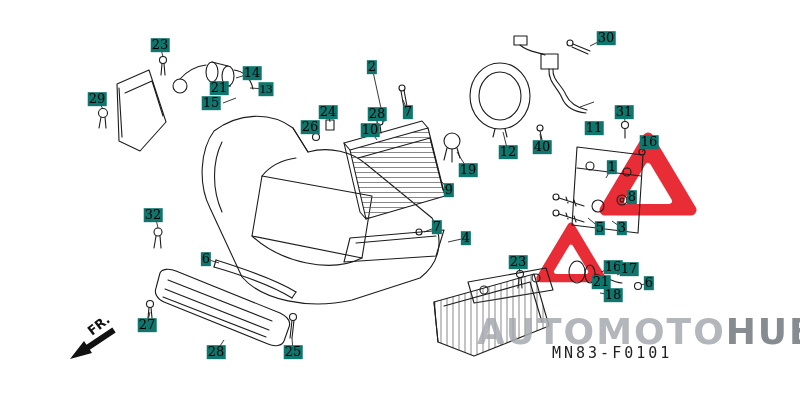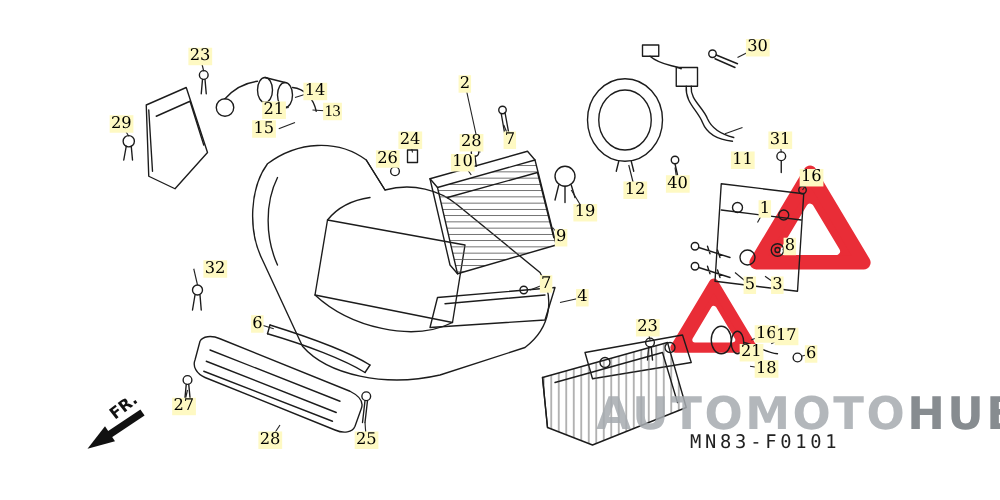--- a/index.html
+++ b/index.html
@@ -8,21 +8,21 @@
   .layer{position:absolute;left:0;top:0}
   .logo{position:absolute;z-index:1;opacity:.95}
   #logo-large{left:598px;top:130px}
   #logo-small{left:535px;top:221px}
   #art{z-index:2}
   #watermark{position:absolute;left:477px;top:311px;z-index:3;font-weight:bold;font-size:36px;letter-spacing:2px;white-space:nowrap;opacity:.85;font-family:"DejaVu Sans",sans-serif}
   #watermark .wm1{color:var(--wm1,#a6abb0)}
   #watermark .wm2{color:var(--wm2,#73787d)}
   #leaders{z-index:4;pointer-events:none}
   #callouts{position:absolute;left:0;top:0;width:800px;height:400px;z-index:5}
-  .callout{position:absolute;transform:translate(-50%,-50%);font-family:"DejaVu Serif",serif;font-size:13px;color:#000;background:#fef9c3;padding:0 1px;line-height:1.05}
+  .callout{position:absolute;transform:translate(-50%,-50%);font-family:"DejaVu Serif",serif;font-size:13px;color:#000;background:#0f766e;padding:0 1px;line-height:1.05}
   #part-code{position:absolute;left:552px;top:344px;z-index:6;font-family:"DejaVu Sans Mono",monospace;font-size:15px;letter-spacing:3px;color:#222;white-space:nowrap}
 </style>
 </head>
 <body>
 
 <div id="stage">
 
   <div id="logo-large" class="logo">
     <svg viewBox="0 0 100 88" width="100" height="88">
       <polygon points="50,8 93,80 7,80" fill="var(--logo-color,#e8222d)" stroke="var(--logo-color,#e8222d)" stroke-width="11" stroke-linejoin="round"></polygon>
@@ -282,21 +282,21 @@
       <div class="callout" style="left: 542px; top: 147px;">40</div>
       <div class="callout" style="left: 468px; top: 170px;">19</div>
       <div class="callout" style="left: 449px; top: 190px;">9</div>
       <div class="callout" style="left: 612px; top: 167px;">1</div>
       <div class="callout" style="left: 649px; top: 142px;">16</div>
       <div class="callout" style="left: 632px; top: 197px;">8</div>
       <div class="callout" style="left: 622px; top: 228px;">3</div>
       <div class="callout" style="left: 600px; top: 228px;">5</div>
       <div class="callout" style="left: 437px; top: 227px;">7</div>
       <div class="callout" style="left: 466px; top: 238px;">4</div>
-      <div class="callout" style="left: 172px; top: 215px;">32</div>
+      <div class="callout" style="left: 153px; top: 215px;">32</div>
       <div class="callout" style="left: 206px; top: 259px;">6</div>
       <div class="callout" style="left: 518px; top: 262px;">23</div>
       <div class="callout" style="left: 613px; top: 267px;">16</div>
       <div class="callout" style="left: 629px; top: 269px;">17</div>
       <div class="callout" style="left: 601px; top: 282px;">21</div>
       <div class="callout" style="left: 613px; top: 295px;">18</div>
       <div class="callout" style="left: 649px; top: 283px;">6</div>
       <div class="callout" style="left: 147px; top: 325px;">27</div>
       <div class="callout" style="left: 216px; top: 352px;">28</div>
       <div class="callout" style="left: 293px; top: 352px;">25</div>

